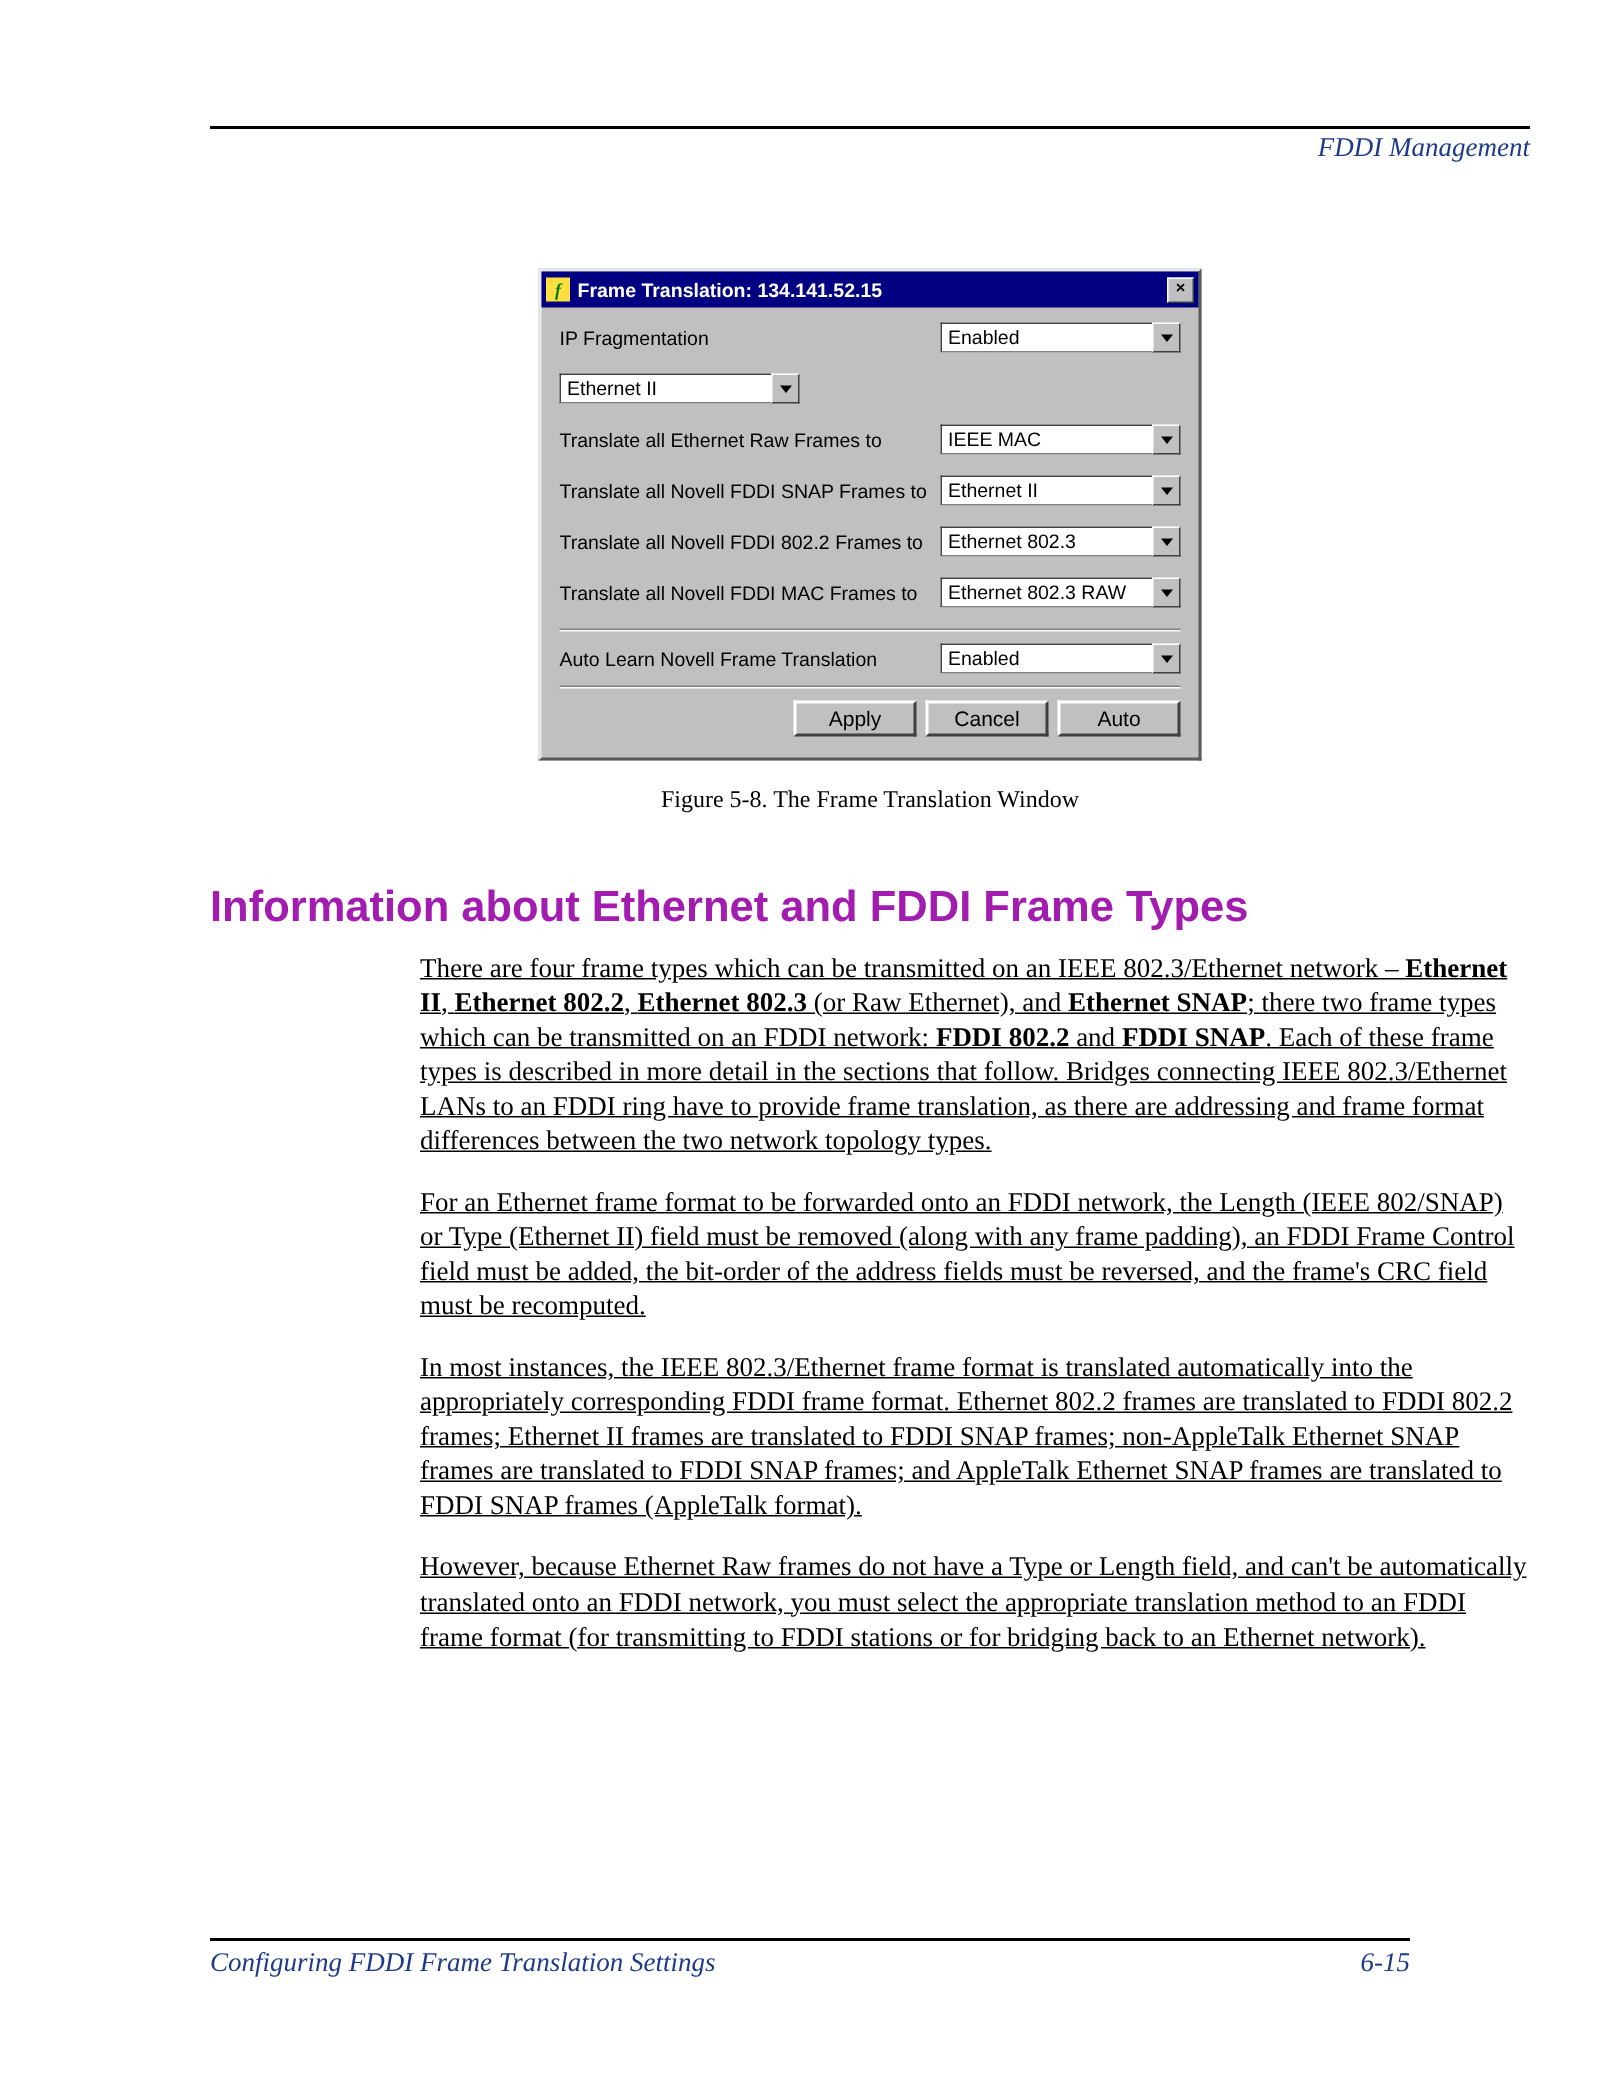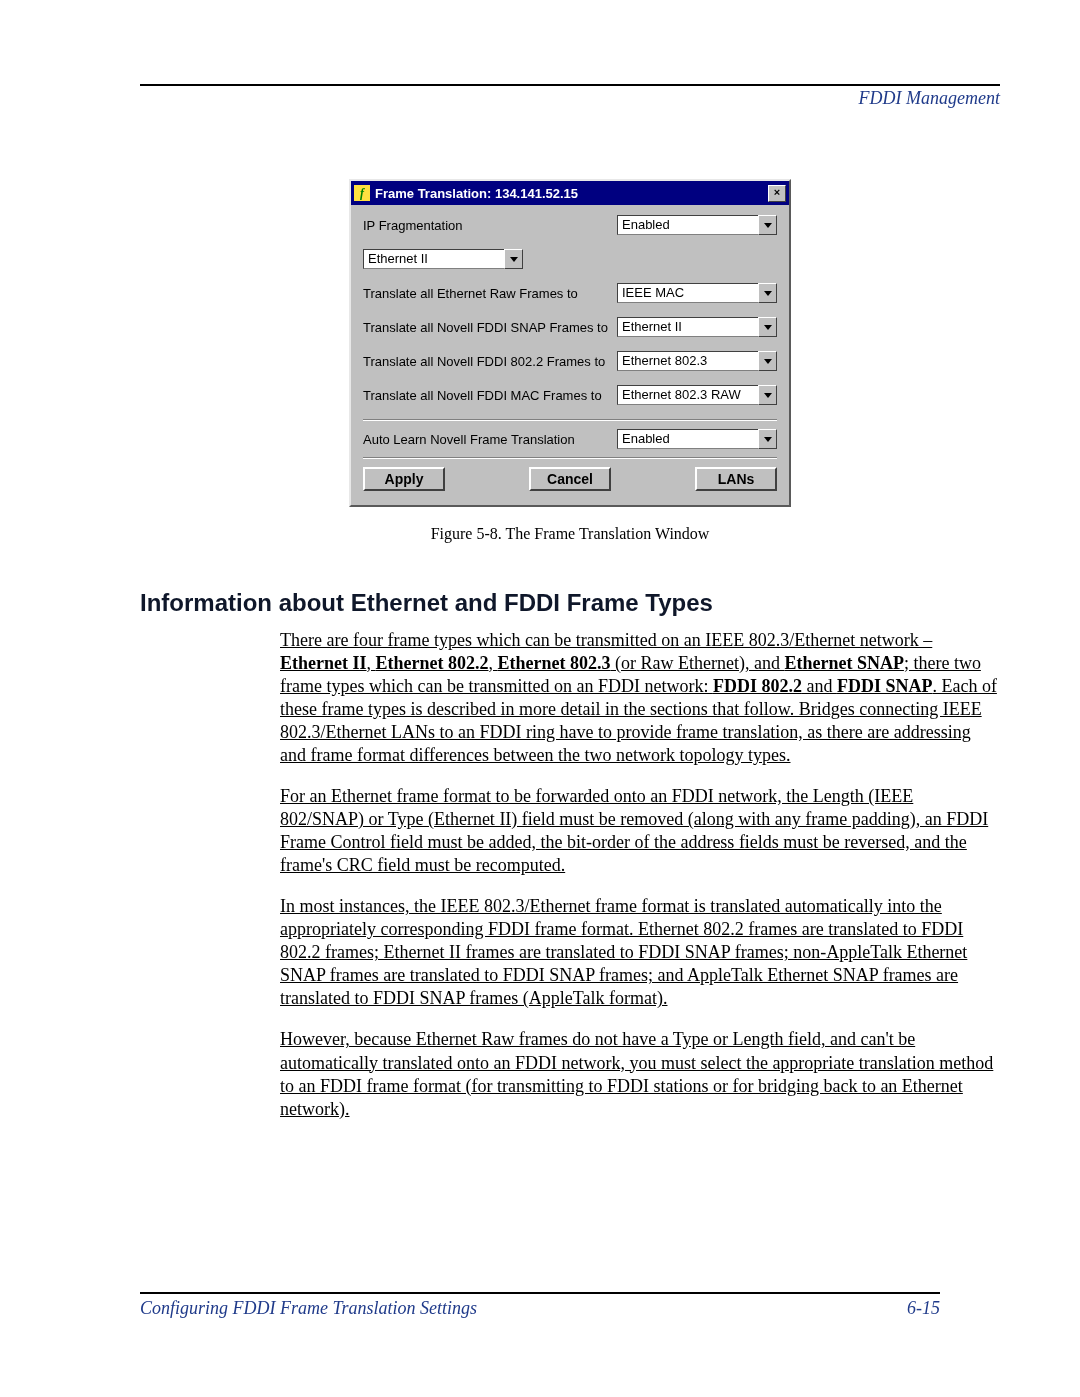--- a/index.html
+++ b/index.html
@@ -8,21 +8,21 @@
     width: 1080px;
     background: #ffffff;
     font-family: "Times New Roman", Times, serif;
     color: #000;
   }
   .page {
     width: 1080px;
     height: 1397px;
     position: relative;
     box-sizing: border-box;
-    padding: 84px 80px 80px 140px;
+    padding: 84px 60px 80px 140px;
   }
   .header-line {
     border: none;
     border-top: 2px solid #000;
     margin: 0 0 4px 0;
   }
   .section-header {
     text-align: right;
     font-style: italic;
     color: #1f3a8a;
@@ -147,24 +147,24 @@
     border-top: 5px solid #000;
   }
   .sep {
     border: none;
     border-top: 1px solid #808080;
     border-bottom: 1px solid #ffffff;
     margin: 4px 0 8px 0;
   }
   .btn-row {
     display: flex;
-    justify-content: space-between;
+    justify-content: flex-end;
     gap: 6px;
     padding-bottom: 4px;
-    font-weight: bold;
+    font-weight: normal;
     font-size: 14px;
   }
   .win-btn {
     min-width: 58px;
     background: #c0c0c0;
     border: 2px solid #ffffff;
     border-right-color: #404040;
     border-bottom-color: #404040;
     padding: 2px 10px;
     text-align: center;
@@ -174,24 +174,24 @@
 
   .figure-caption {
     text-align: center;
     font-size: 16px;
     margin-top: 18px;
     font-family: "Palatino Linotype", "Book Antiqua", Palatino, serif;
   }
 
   
   .h2 {
-    color: #0f172a;
+    color: #a21caf;
     font-family: Arial, Helvetica, sans-serif;
     font-weight: bold;
-    font-size: 24px;
+    font-size: 29px;
     margin-top: 46px;
     margin-bottom: 12px;
   }
   .body-text {
     margin-left: 140px;
     font-size: 18px;
     line-height: 1.28;
     font-family: "Palatino Linotype", "Book Antiqua", Palatino, serif;
   }
   .body-text p {
@@ -312,21 +312,21 @@
                 <span class="tri-down"></span>
               </span>
           </div>
         </div>
 
         <hr class="sep">
 
         <div class="btn-row">
           <span class="win-btn">Apply</span>
           <span class="win-btn">Cancel</span>
-          <span class="win-btn">LANs</span>
+          <span class="win-btn">Auto</span>
         </div>
       </div>
     </div>
 
     <div class="figure-caption">Figure 5-8. The Frame Translation Window</div>
   </div>
 
   <div class="h2">Information about Ethernet and FDDI Frame Types</div>
 
   <div class="body-text">

